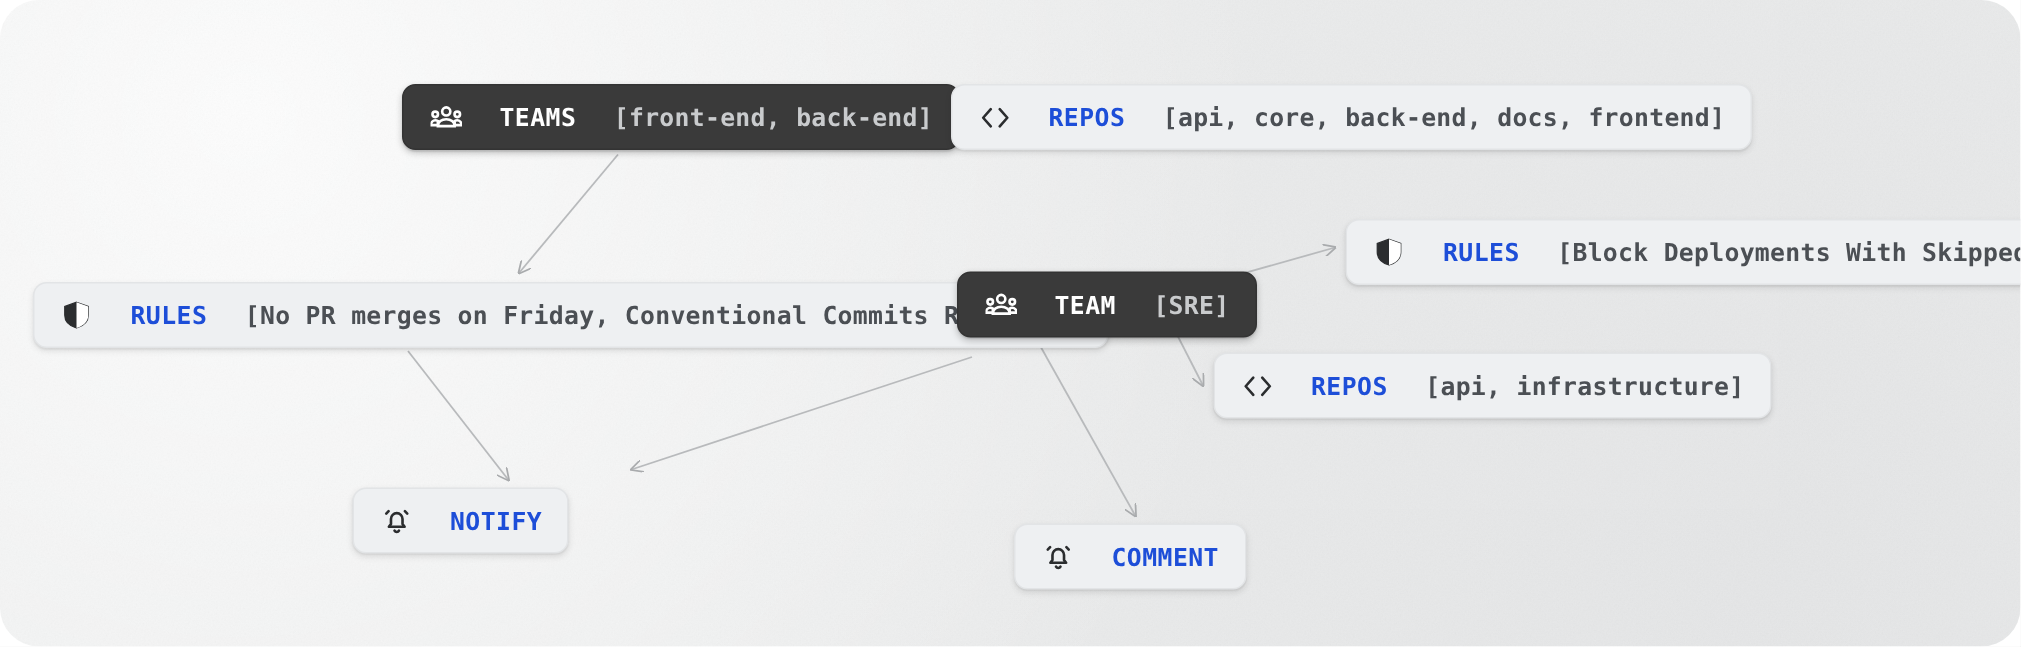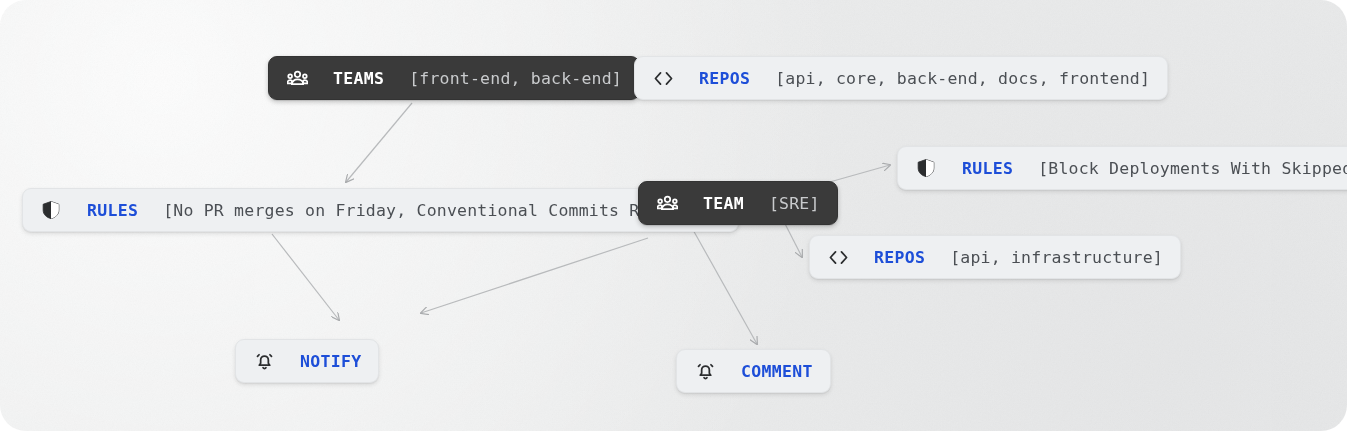--- a/index.html
+++ b/index.html
@@ -53,21 +53,21 @@
     box-shadow: 0 2px 5px rgba(0,0,0,0.22), 0 1px 1px rgba(0,0,0,0.10);
   }
 
   .kw {
     font-size: 16.5px;
     font-weight: bold;
     letter-spacing: 0.3px;
   }
   .val {
     font-size: 16.5px;
-    font-weight: normal;
+    font-weight: bold;
     letter-spacing: 0.2px;
   }
   .light .kw { color: #1d4ed8; }
   .light .val { color: #4b4f54; }
   .dark .kw { color: #ffffff; }
   .dark .val { color: #c9cbcd; }
 
   .ico {
     display: inline-flex;
     align-items: center;
@@ -176,21 +176,21 @@
       <div class="node light" style="left: 809px; top: 235px;">
         <span class="ico stroke">
           <svg class="s" viewBox="0 0 24 24" width="21" height="21" fill="none" stroke-width="2.3" stroke-linecap="round" stroke-linejoin="round">
             <polyline points="8.6,5.5 2.8,12 8.6,18.5"></polyline>
             <polyline points="15.4,5.5 21.2,12 15.4,18.5"></polyline>
           </svg>
         </span>
         <span class="kw">REPOS</span>
         <span class="val">[api, infrastructure]</span>
       </div>
-      <div class="node light" style="left: 235px; top: 339px;">
+      <div class="node light" style="left: 235px; top: 325px;">
         <span class="ico stroke">
           <svg class="s" viewBox="0 0 24 24" width="21" height="21" fill="none" stroke-width="1.9" stroke-linecap="round" stroke-linejoin="round">
             <path d="M6 16.2 h12 l-1.6-2.1 V10.2 a4.4 4.4 0 0 0-8.8 0 v3.9 Z"></path>
             <path d="M10.3 19.1 a1.9 1.9 0 0 0 3.4 0"></path>
             <path d="M4.0 6.2 L5.8 4.3"></path>
             <path d="M20.0 6.2 L18.2 4.3"></path>
           </svg>
         </span>
         <span class="kw">NOTIFY</span>
       </div>

